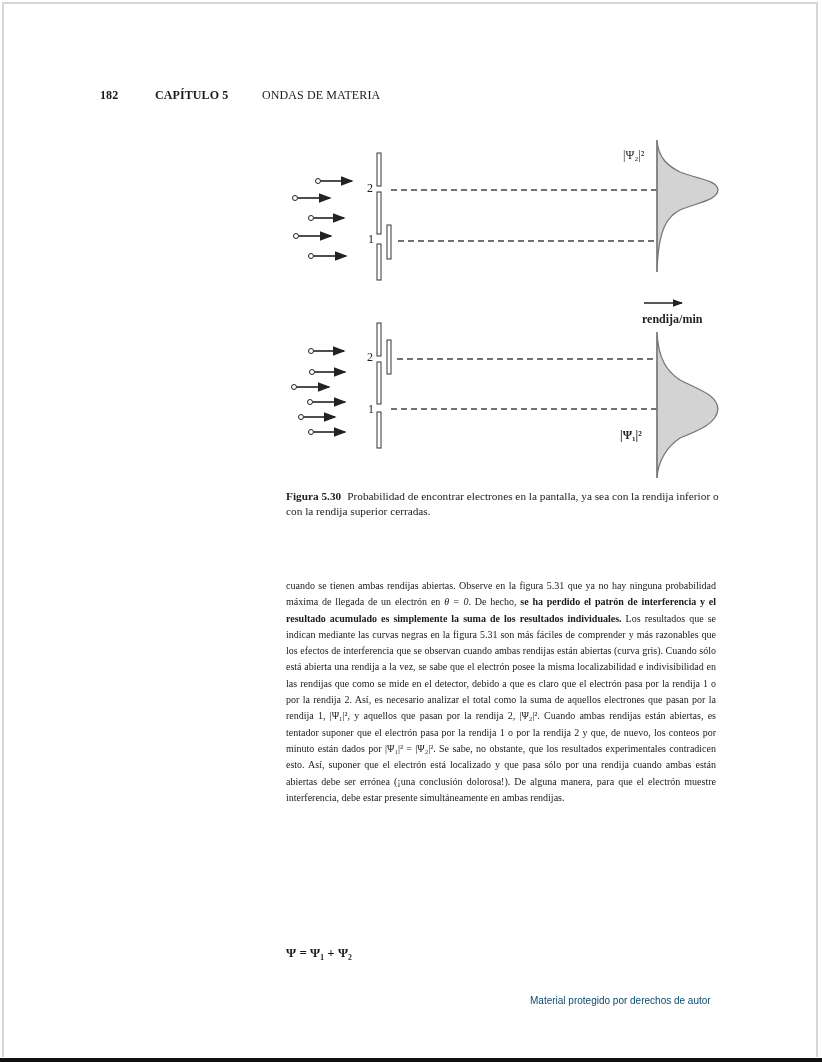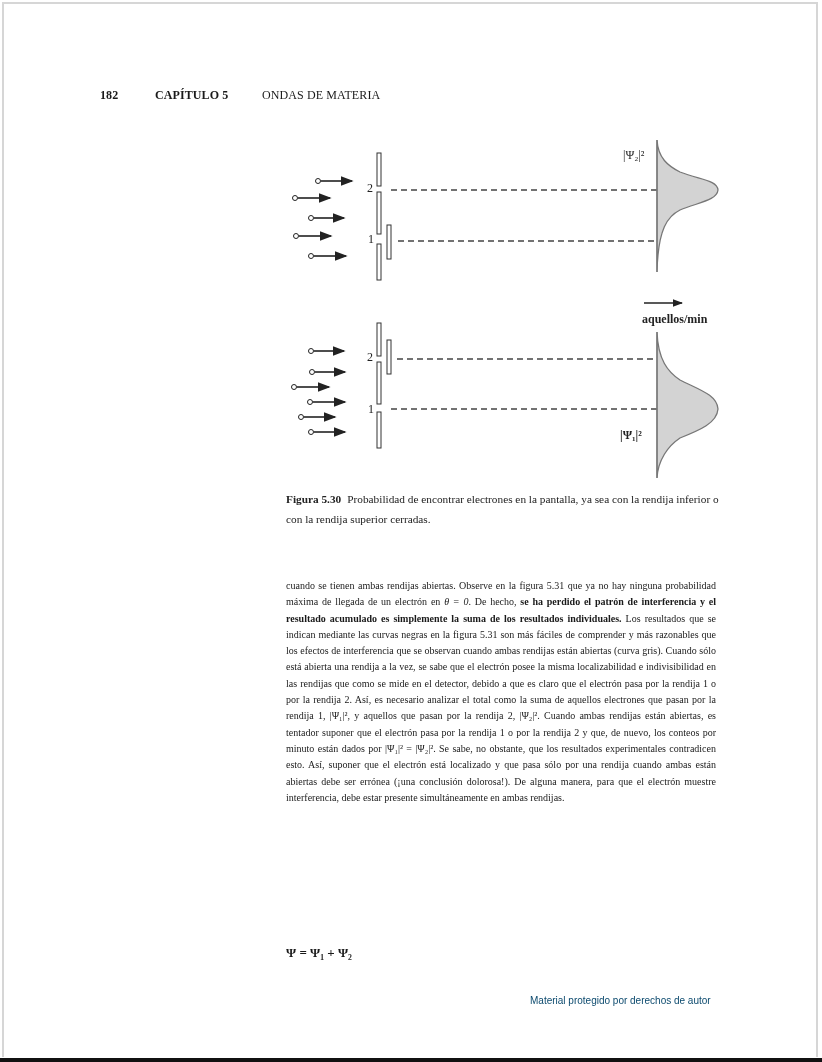--- a/index.html
+++ b/index.html
@@ -6,21 +6,21 @@
   body { width: 822px; height: 1062px; position: relative; overflow: hidden; font-family: "Liberation Serif", "DejaVu Serif", serif; color: #1a1a1a; }
   .page-frame { position: absolute; left: 2px; top: 2px; width: 816px; height: 1055px; border-left: 2px solid #d6d6d6; border-top: 2px solid #d6d6d6; border-right: 2px solid #d6d6d6; box-sizing: border-box; }
   .bottom-bar { position: absolute; left: 0; top: 1058px; width: 822px; height: 4px; background: #111; }
   .header { position: absolute; top: 88px; left: 100px; font-size: 12px; font-weight: bold; letter-spacing: 0.1px; }
   .header .pnum { position: absolute; left: 0; top: 0; }
   .header .chap { position: absolute; left: 55px; top: 0; white-space: nowrap; font-weight: bold; font-variant: small-caps; }
   .header .chap-title { position: absolute; left: 162px; top: 0; white-space: nowrap; font-weight: normal; font-variant: small-caps; }
   .figure { position: absolute; left: 280px; top: 140px; width: 470px; height: 340px; }
   .figure svg { position: absolute; left: 0; top: 0; }
   .fig-label { position: absolute; font-size: 12px; font-family: "Liberation Serif", serif; white-space: nowrap; color: #222; }
-  .caption { position: absolute; left: 286px; top: 489px; width: 450px; font-size: 11.3px; line-height: 20px; color: #222; }
+  .caption { position: absolute; left: 286px; top: 489px; width: 450px; font-size: 11.3px; line-height: 15px; color: #222; }
   .caption b { font-weight: bold; margin-right: 6px; }
   .body-text { position: absolute; left: 286px; top: 578px; width: 430px; font-size: 10px; line-height: 16.3px; text-align: justify; color: #1a1a1a; }
   .body-text p { margin: 0; }
   .body-text p.indent { text-indent: 14px; }
   .body-text .strong { font-weight: bold; }
   .body-text .em { font-style: italic; }
   .equation { position: absolute; left: 286px; top: 945px; width: 430px; font-size: 13px; font-weight: bold; }
   .watermark { position: absolute; left: 530px; top: 995px; font-family: "Liberation Sans", "DejaVu Sans", sans-serif; font-size: 10px; color: #0c4a6e; white-space: nowrap; }
 </style>
 </head>
@@ -116,21 +116,21 @@
     </g>
     <line x1="117" y1="219" x2="378" y2="219" stroke="#444" stroke-width="1.3" stroke-dasharray="6,4"></line>
     <line x1="111" y1="269" x2="378" y2="269" stroke="#444" stroke-width="1.3" stroke-dasharray="6,4"></line>
     <path d="M377,192 C378,220 388,232 400,240 C420,250 437,255 438,269 C437,283 420,290 400,298 C388,306 378,320 377,338 Z" fill="#d3d3d3" stroke="#777" stroke-width="1.3"></path>
     <line x1="377" y1="192" x2="377" y2="338" stroke="#777" stroke-width="1.2"></line>
   </svg>
 
   <span class="fig-label" style="left:87px; top:41px;">2</span>
   <span class="fig-label" style="left:88px; top:92px;">1</span>
   <span class="fig-label" style="left:343px; top:8px;">|Ψ₂|²</span>
-  <span class="fig-label" style="left:362px; top:172px; font-weight:bold;">aquellos/min</span>
+  <span class="fig-label" style="left:362px; top:172px; font-weight:bold;">rendija/min</span>
   <span class="fig-label" style="left:87px; top:210px;">2</span>
   <span class="fig-label" style="left:88px; top:262px;">1</span>
   <span class="fig-label" style="left:340px; top:288px;font-weight:bold;">|Ψ₁|²</span>
 </div>
 
 <div class="caption">
   <b>Figura 5.30</b><span>Probabilidad de encontrar electrones en la pantalla, ya sea con la rendija inferior o con la rendija superior cerradas.</span>
 </div>
 
 <div class="body-text">

